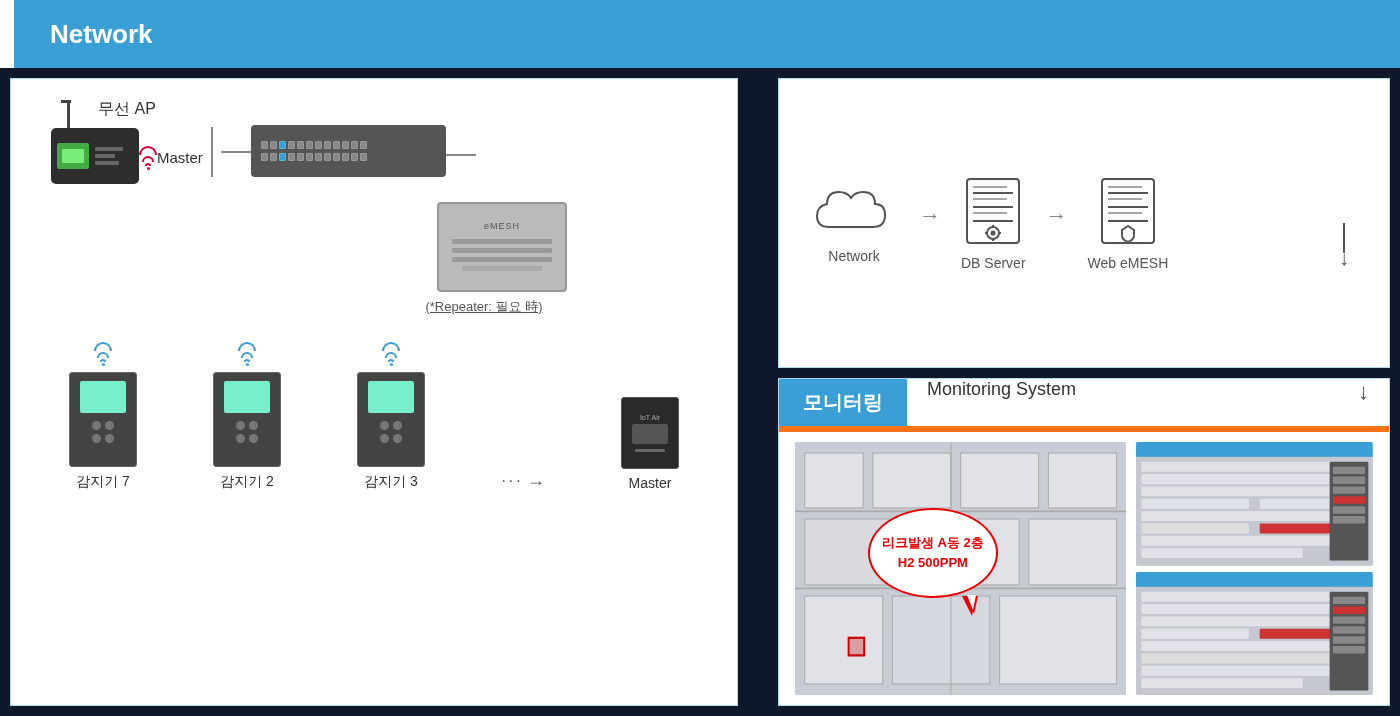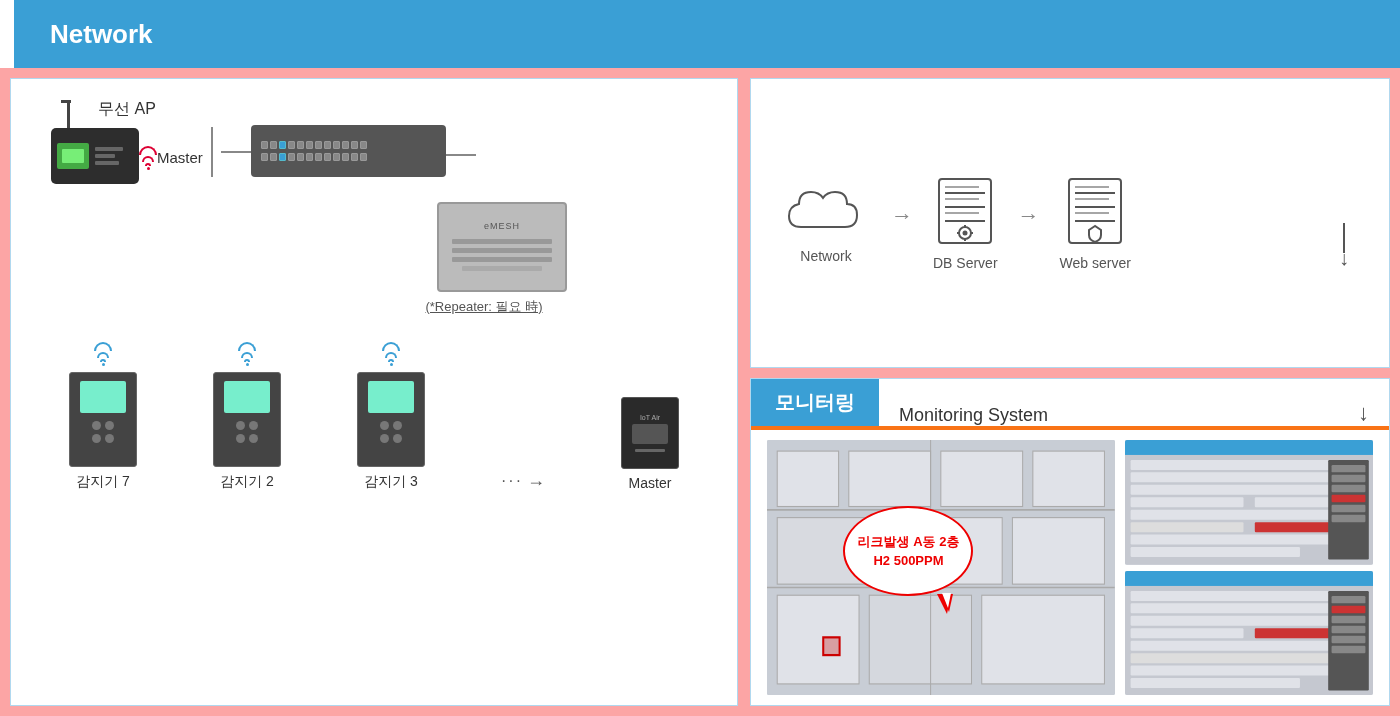--- a/index.html
+++ b/index.html
@@ -42,21 +42,22 @@
     .header-right-title {
       color: #fff;
       font-size: 26px;
       font-weight: 700;
     }
 
     
     .main-content {
       display: flex;
       flex: 1;
-      background: #fca5a5;
+      background: #0f172a;
+      gap: 28px;
     }
 
     
     .left-panel {
       width: 728px;
       background: #fff;
       border: 1.5px solid #b0d8ef;
       margin: 10px 6px 10px 10px;
       position: relative;
       display: flex;
@@ -192,22 +193,22 @@
     
     .header-gap {
       width: 12px;
       background: #fff;
       flex-shrink: 0;
     }
 
     
     .monitoring-top-row {
       display: flex;
-      align-items: flex-end;
-      border-bottom: 4px solid #f97316;
+      align-items: flex-start;
+      border-bottom: 6px solid #f97316;
     }
     .monitoring-arrow-indicator {
       margin-left: auto;
       padding-right: 20px;
       font-size: 22px;
       color: #555;
       font-weight: 400;
     }
 
     
@@ -449,21 +450,21 @@
           <rect x="4" y="4" width="52" height="64" rx="3" ry="3" fill="none" stroke="#555" stroke-width="2"></rect>
           <line x1="10" y1="18" x2="50" y2="18" stroke="#555" stroke-width="2"></line>
           <line x1="10" y1="32" x2="50" y2="32" stroke="#555" stroke-width="2"></line>
           <line x1="10" y1="46" x2="50" y2="46" stroke="#555" stroke-width="2"></line>
 
           <path d="M30 51 L24 55 L24 60 Q24 65 30 67 Q36 65 36 60 L36 55 Z" fill="none" stroke="#555" stroke-width="2"></path>
           <line x1="10" y1="12" x2="44" y2="12" stroke="#888" stroke-width="1.5"></line>
           <line x1="10" y1="24" x2="44" y2="24" stroke="#888" stroke-width="1.5"></line>
           <line x1="10" y1="38" x2="44" y2="38" stroke="#888" stroke-width="1.5"></line>
         </svg>
-        <span style="font-size:14px; color:#555; margin-top:4px;">Web server</span>
+        <span style="font-size:14px; color:#555; margin-top:4px;">Web eMESH</span>
       </div>
 
       <div style="margin-left:auto; display:flex; flex-direction:column; align-items:center; margin-top:40px; padding-right:10px;">
         <div style="width:2px; height:30px; background:#555;"></div>
         <div style="font-size:20px; color:#555; line-height:0.5;">↓</div>
       </div>
     </div>
 
     <div class="monitoring-section">
       <div class="monitoring-top-row">

